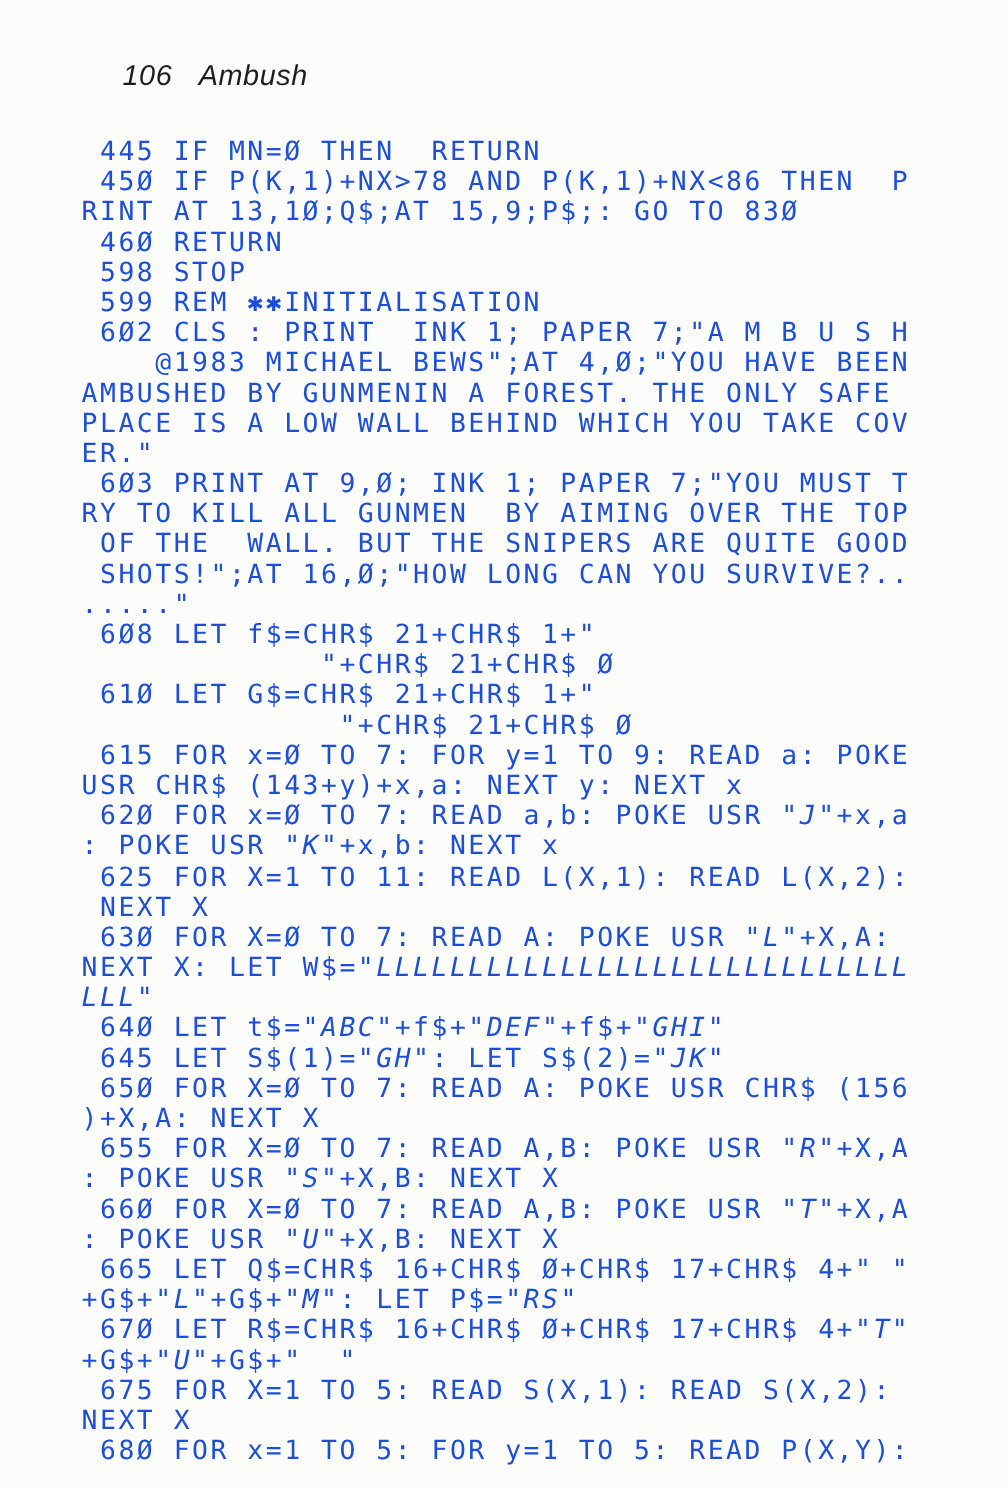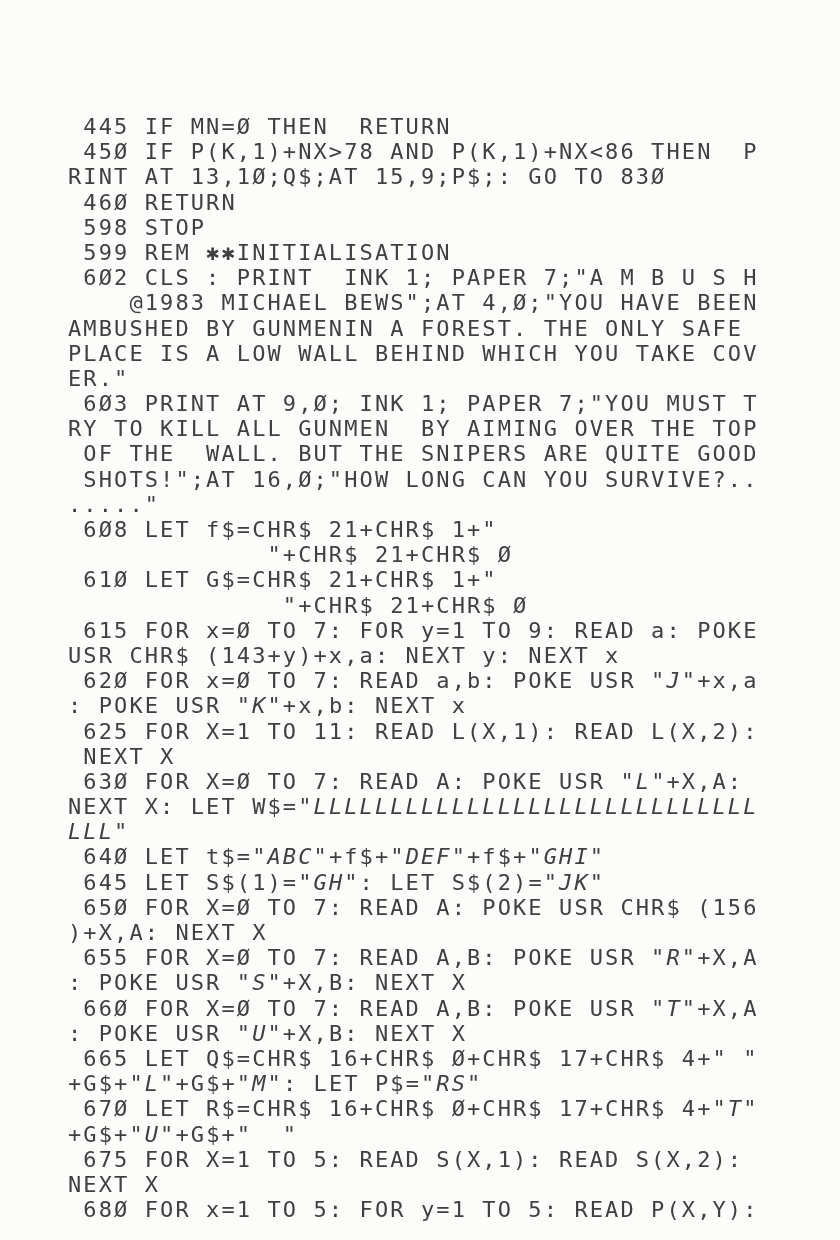--- a/index.html
+++ b/index.html
@@ -29,29 +29,33 @@
   }
   .code {
     position: absolute;
     left: 68px;
     top: 114px;
     margin: 0;
     font-family: "DejaVu Sans Mono", "DejaVu Sans", monospace;
     font-size: 22px;
     line-height: 25.2px;
     letter-spacing: 2.1px;
-    color: #404040;
+    color: #1d4ed8;
     white-space: pre;
     font-weight: 400;
   }
   .code .line {
     height: 25.2px;
   }
   .code .g {
     font-style: italic;
   }
 </style>
 </head>
 <body>
 
 <div class="page">
+  <div class="running-head">
+    <span>106</span>
+    <span>Ambush</span>
+  </div>
   <pre class="code"><div class="line"><span> 445 IF MN=Ø THEN  RETURN</span></div><div class="line"><span> 45Ø IF P(K,1)+NX&gt;78 AND P(K,1)+NX&lt;86 THEN  P</span></div><div class="line"><span>RINT AT 13,1Ø;Q$;AT 15,9;P$;: GO TO 83Ø</span></div><div class="line"><span> 46Ø RETURN</span></div><div class="line"><span> 598 STOP</span></div><div class="line"><span> 599 REM ✱✱INITIALISATION</span></div><div class="line"><span> 6Ø2 CLS : PRINT  INK 1; PAPER 7;"A M B U S H</span></div><div class="line"><span>    @1983 MICHAEL BEWS";AT 4,Ø;"YOU HAVE BEEN</span></div><div class="line"><span>AMBUSHED BY GUNMENIN A FOREST. THE ONLY SAFE</span></div><div class="line"><span>PLACE IS A LOW WALL BEHIND WHICH YOU TAKE COV</span></div><div class="line"><span>ER."</span></div><div class="line"><span> 6Ø3 PRINT AT 9,Ø; INK 1; PAPER 7;"YOU MUST T</span></div><div class="line"><span>RY TO KILL ALL GUNMEN  BY AIMING OVER THE TOP</span></div><div class="line"><span> OF THE  WALL. BUT THE SNIPERS ARE QUITE GOOD</span></div><div class="line"><span> SHOTS!";AT 16,Ø;"HOW LONG CAN YOU SURVIVE?..</span></div><div class="line"><span>....."</span></div><div class="line"><span> 6Ø8 LET f$=CHR$ 21+CHR$ 1+"</span></div><div class="line"><span>             "+CHR$ 21+CHR$ Ø</span></div><div class="line"><span> 61Ø LET G$=CHR$ 21+CHR$ 1+"</span></div><div class="line"><span>              "+CHR$ 21+CHR$ Ø</span></div><div class="line"><span> 615 FOR x=Ø TO 7: FOR y=1 TO 9: READ a: POKE</span></div><div class="line"><span>USR CHR$ (143+y)+x,a: NEXT y: NEXT x</span></div><div class="line"><span> 62Ø FOR x=Ø TO 7: READ a,b: POKE USR "</span><span class="g">J</span><span>"+x,a</span></div><div class="line"><span>: POKE USR "</span><span class="g">K</span><span>"+x,b: NEXT x</span></div><div class="line"><span> 625 FOR X=1 TO 11: READ L(X,1): READ L(X,2):</span></div><div class="line"><span> NEXT X</span></div><div class="line"><span> 63Ø FOR X=Ø TO 7: READ A: POKE USR "</span><span class="g">L</span><span>"+X,A:</span></div><div class="line"><span>NEXT X: LET W$="</span><span class="g">LLLLLLLLLLLLLLLLLLLLLLLLLLLLL</span></div><div class="line"><span class="g">LLL</span><span>"</span></div><div class="line"><span> 64Ø LET t$="</span><span class="g">ABC</span><span>"+f$+"</span><span class="g">DEF</span><span>"+f$+"</span><span class="g">GHI</span><span>"</span></div><div class="line"><span> 645 LET S$(1)="</span><span class="g">GH</span><span>": LET S$(2)="</span><span class="g">JK</span><span>"</span></div><div class="line"><span> 65Ø FOR X=Ø TO 7: READ A: POKE USR CHR$ (156</span></div><div class="line"><span>)+X,A: NEXT X</span></div><div class="line"><span> 655 FOR X=Ø TO 7: READ A,B: POKE USR "</span><span class="g">R</span><span>"+X,A</span></div><div class="line"><span>: POKE USR "</span><span class="g">S</span><span>"+X,B: NEXT X</span></div><div class="line"><span> 66Ø FOR X=Ø TO 7: READ A,B: POKE USR "</span><span class="g">T</span><span>"+X,A</span></div><div class="line"><span>: POKE USR "</span><span class="g">U</span><span>"+X,B: NEXT X</span></div><div class="line"><span> 665 LET Q$=CHR$ 16+CHR$ Ø+CHR$ 17+CHR$ 4+" "</span></div><div class="line"><span>+G$+"</span><span class="g">L</span><span>"+G$+"</span><span class="g">M</span><span>": LET P$="</span><span class="g">RS</span><span>"</span></div><div class="line"><span> 67Ø LET R$=CHR$ 16+CHR$ Ø+CHR$ 17+CHR$ 4+"</span><span class="g">T</span><span>"</span></div><div class="line"><span>+G$+"</span><span class="g">U</span><span>"+G$+"  "</span></div><div class="line"><span> 675 FOR X=1 TO 5: READ S(X,1): READ S(X,2):</span></div><div class="line"><span>NEXT X</span></div><div class="line"><span> 68Ø FOR x=1 TO 5: FOR y=1 TO 5: READ P(X,Y):</span></div></pre>
 </div>
 
 </body></html>

